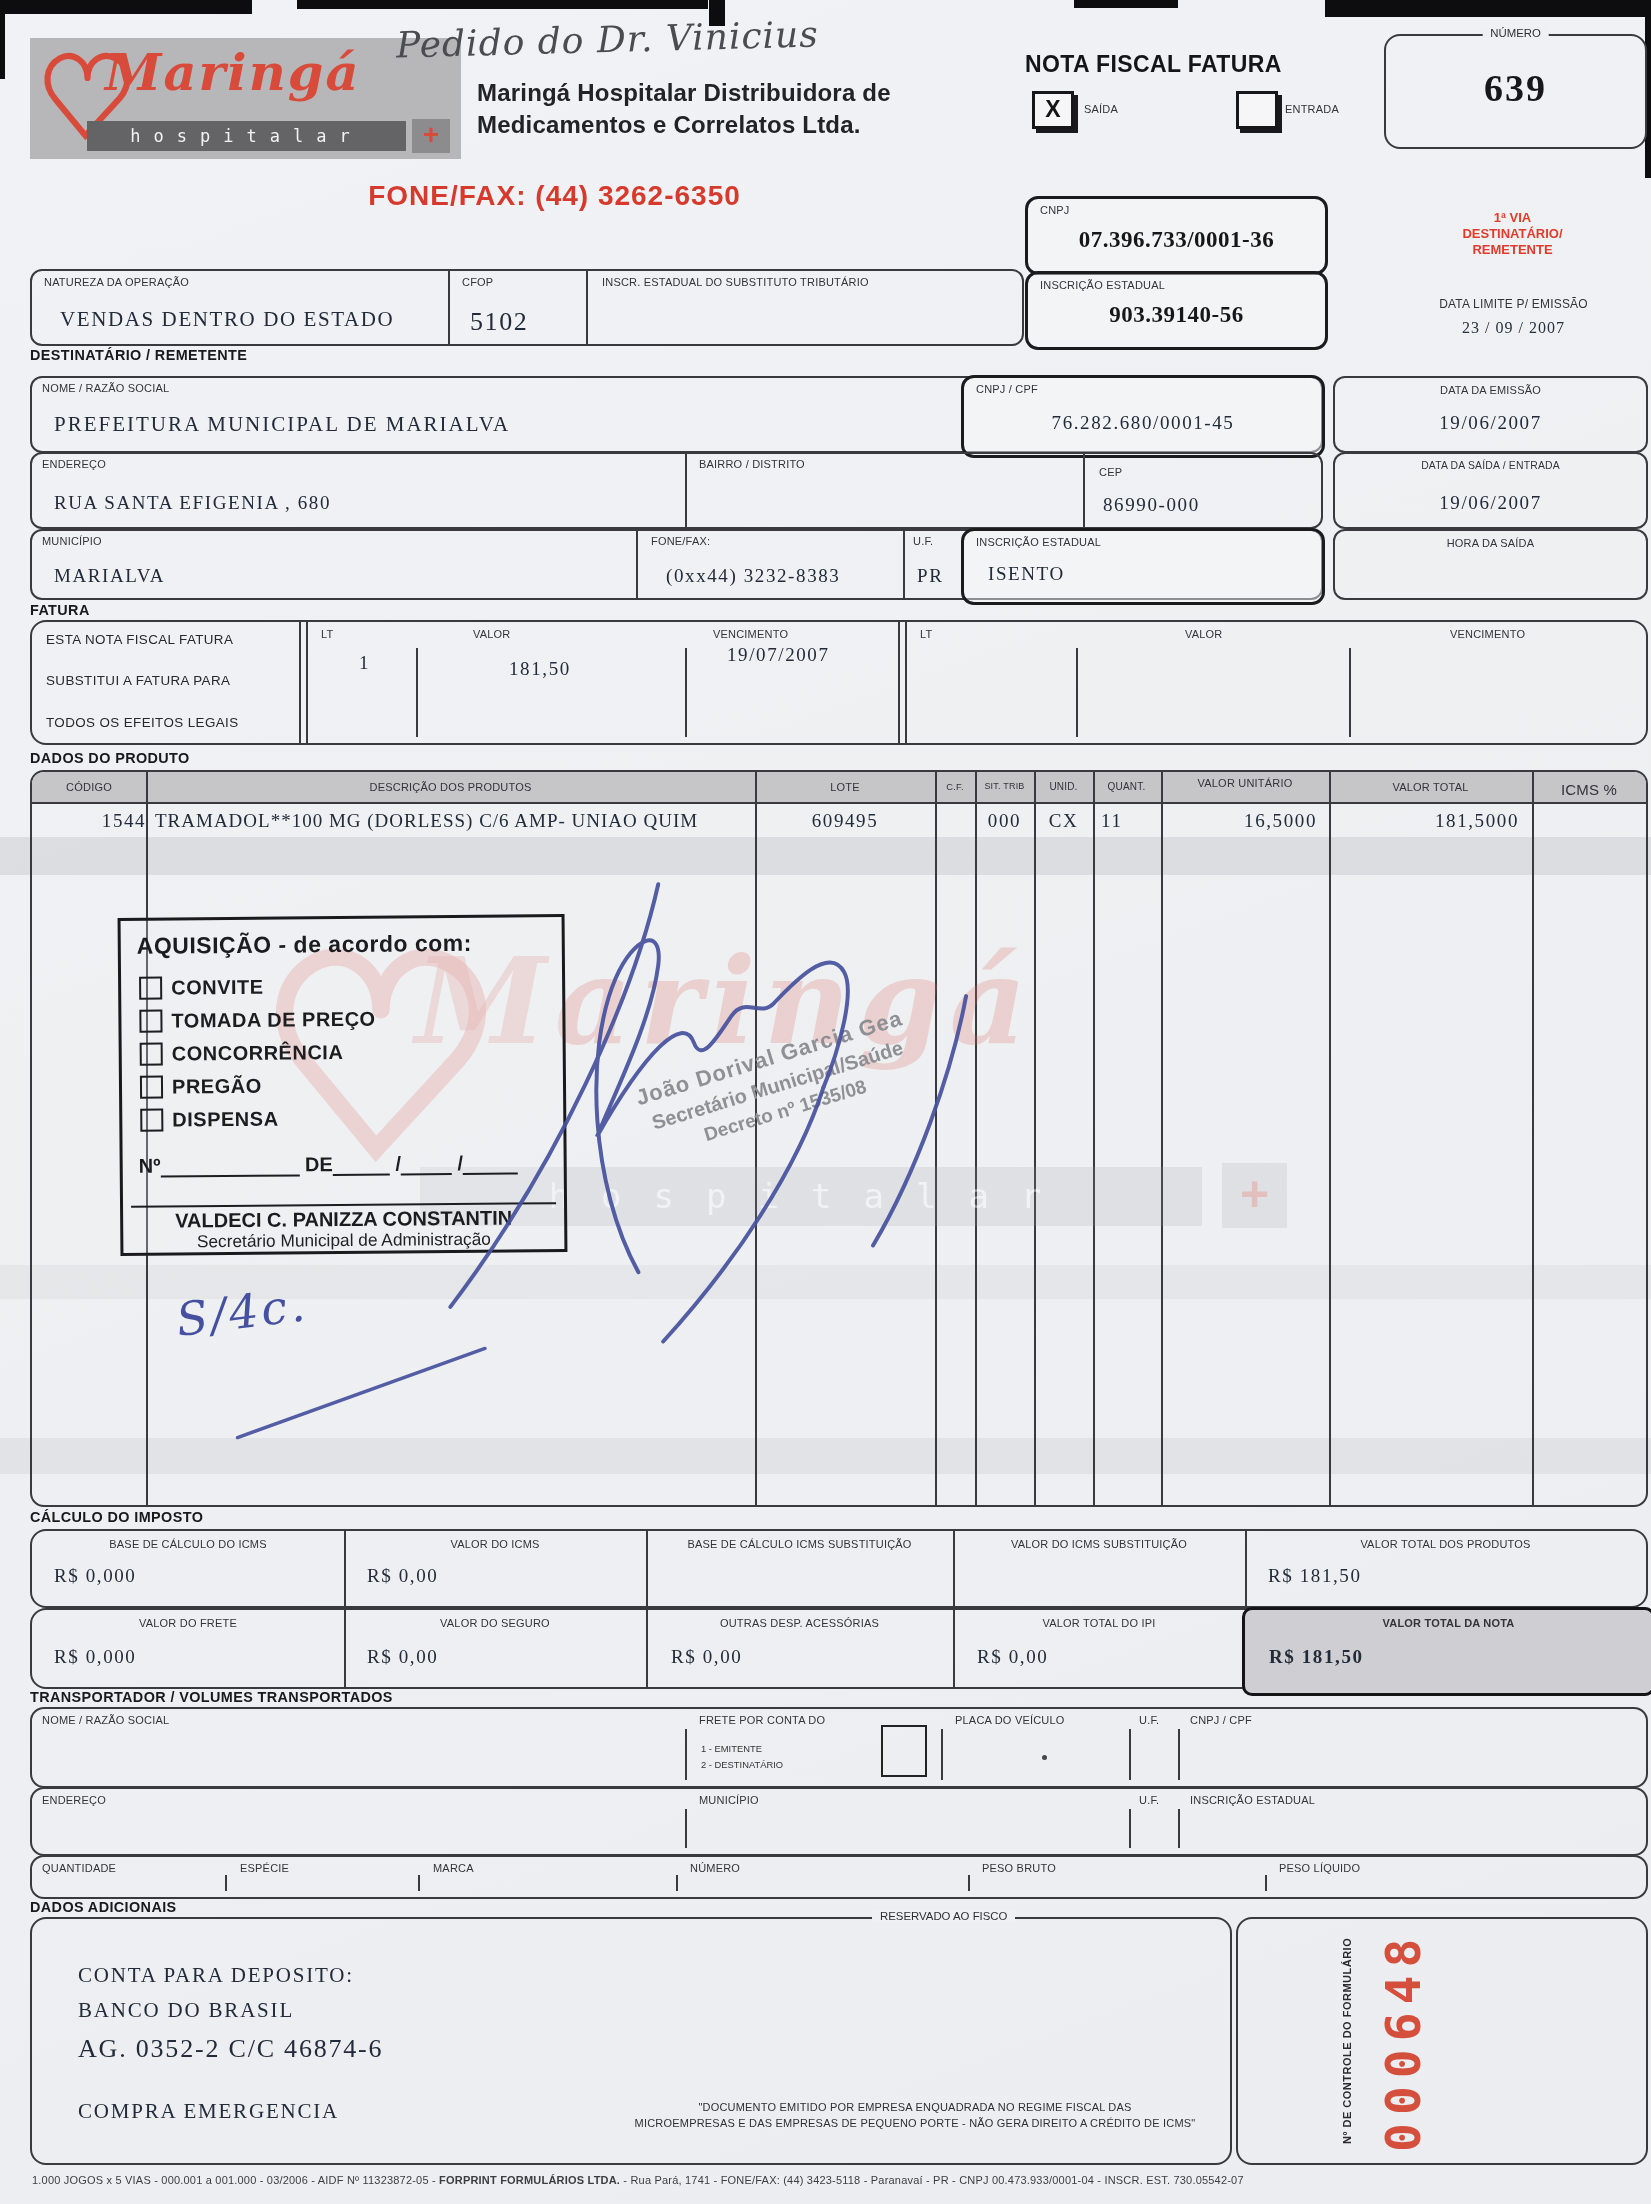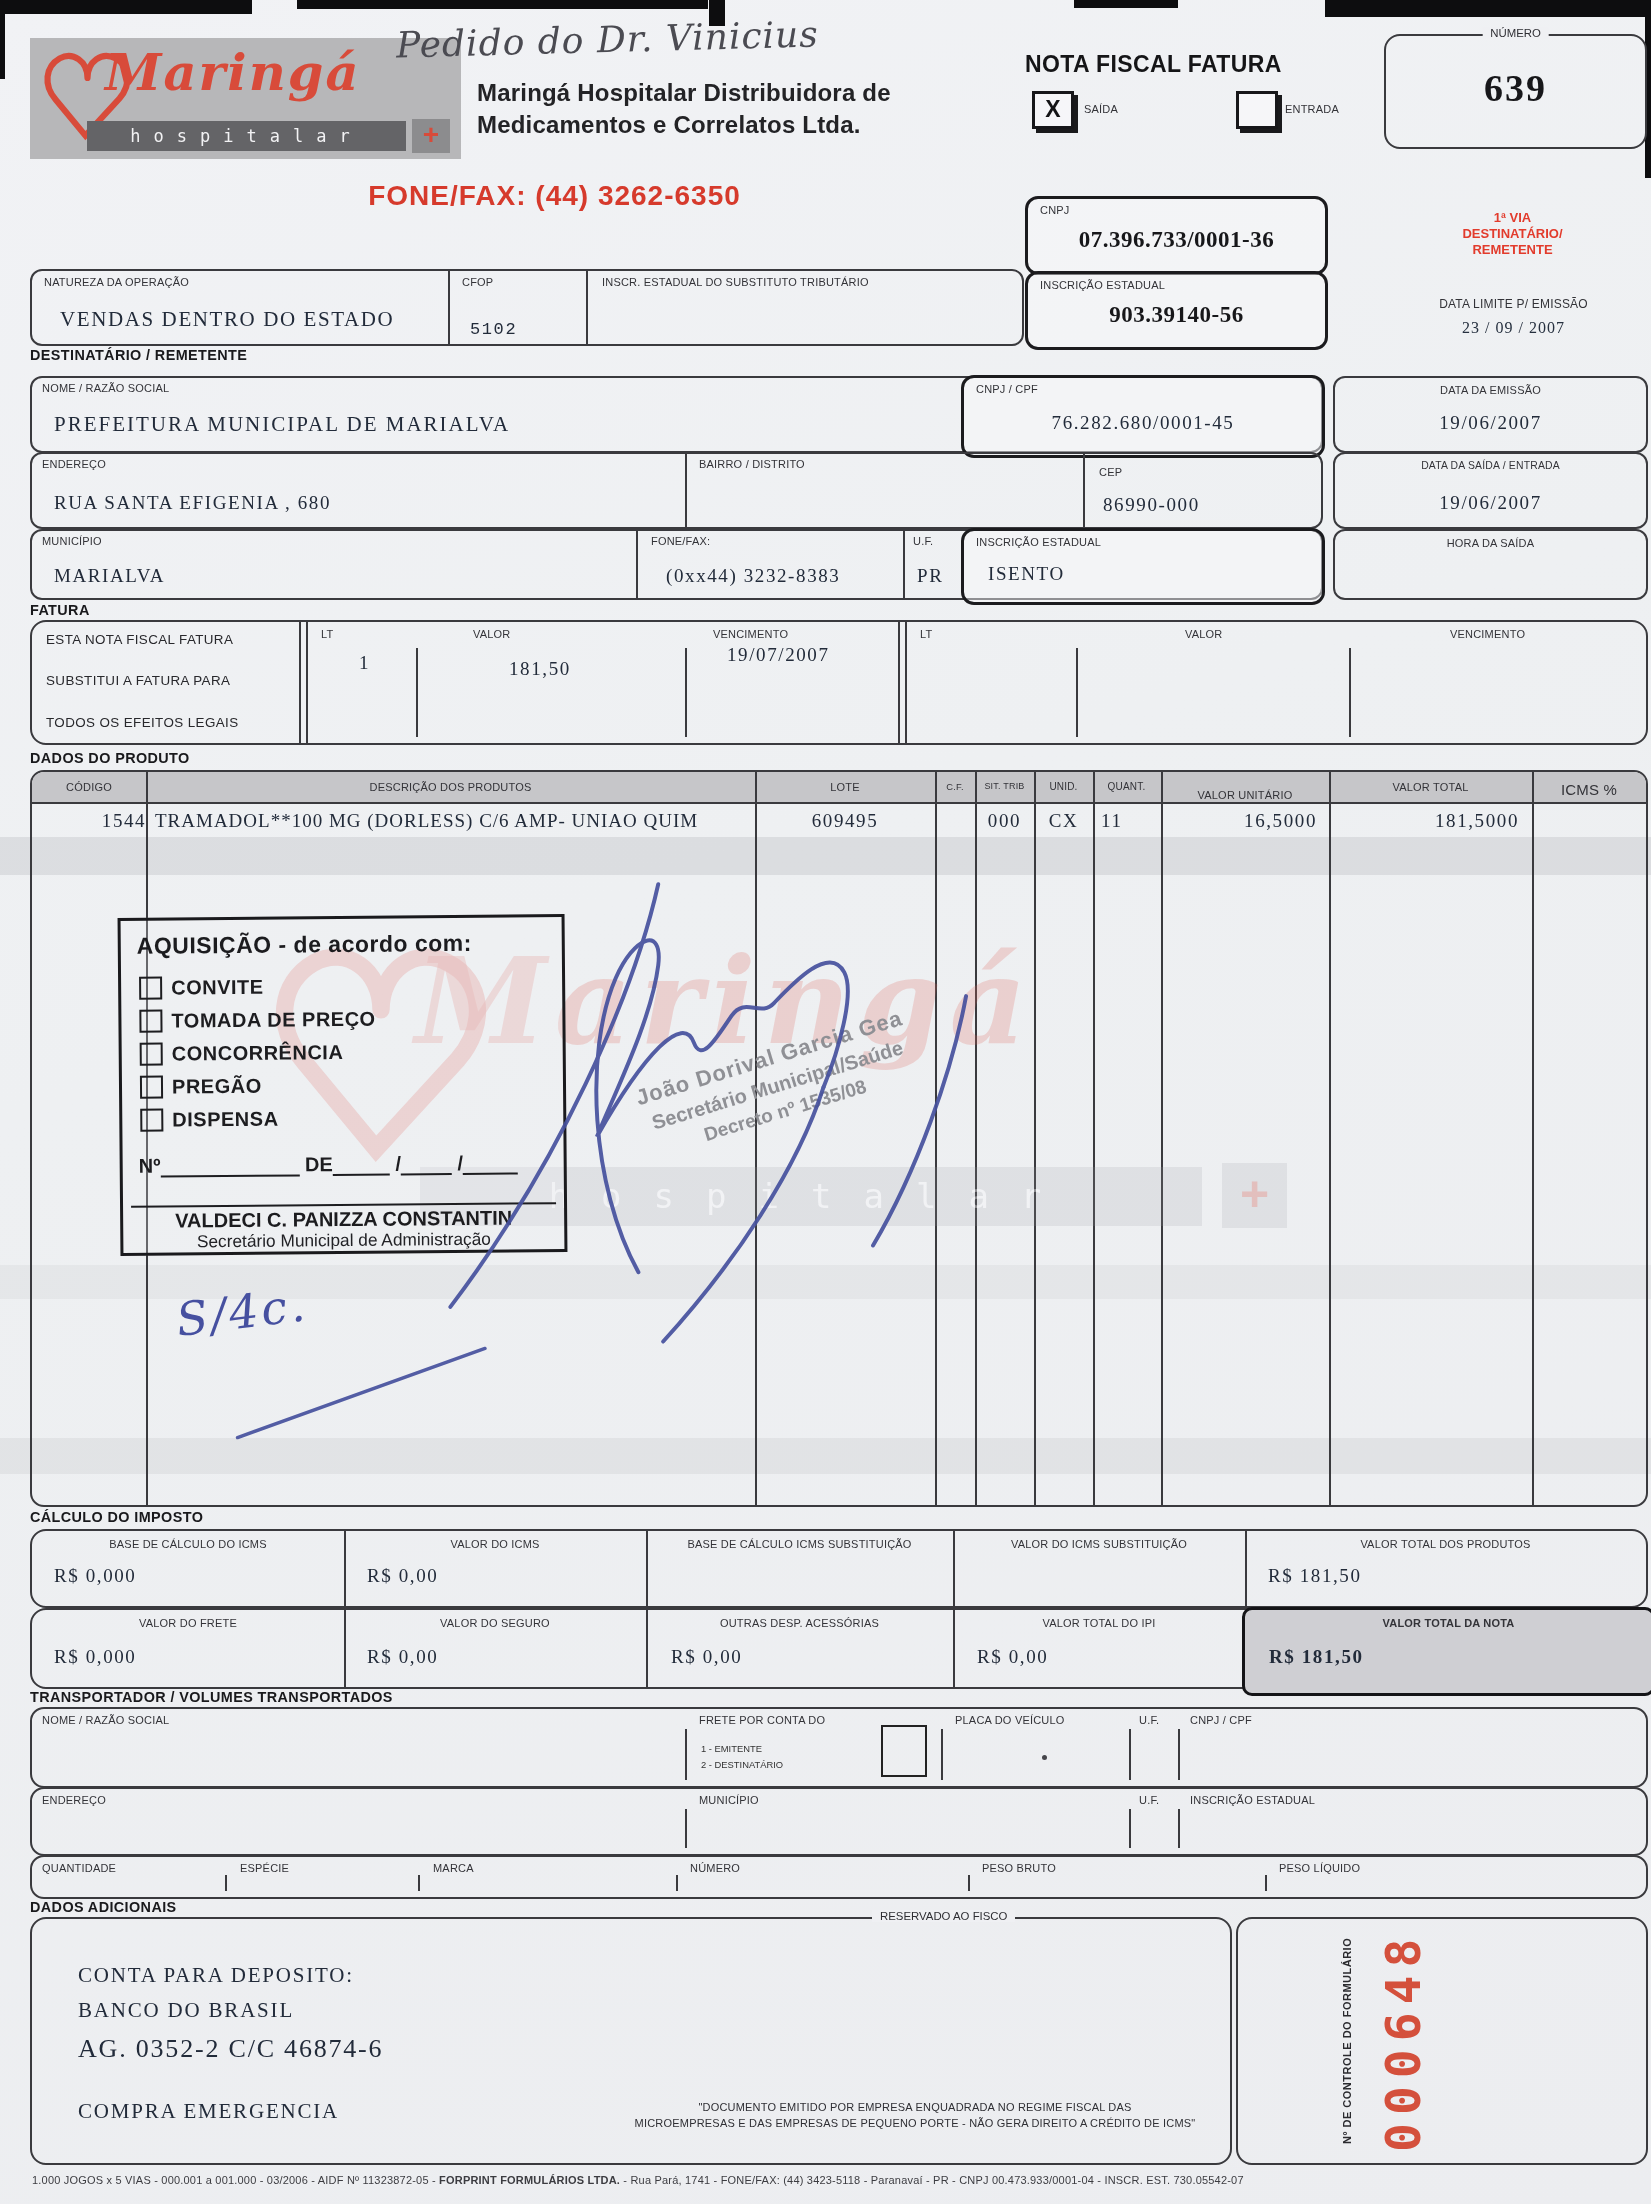--- a/index.html
+++ b/index.html
@@ -85,21 +85,21 @@
     <div>REMETENTE</div>
   </div>
   <div class="abs lbl" style="left:1384px;top:297px;width:259px;text-align:center;font-size:12px;">DATA LIMITE P/ EMISSÃO</div>
   <div class="abs" style="left:1384px;top:319px;width:259px;text-align:center;font-family:'Liberation Serif',serif;font-size:16px;color:#26303f;letter-spacing:1px;">23 / 09 / 2007</div>
 
   <div class="box" style="left:30px;top:269px;width:990px;height:73px;">
     <div class="abs lbl" style="left:12px;top:5px;">NATUREZA DA OPERAÇÃO</div>
     <div class="abs val" style="left:28px;top:36px;font-size:21px;">VENDAS DENTRO DO ESTADO</div>
     <div class="vline" style="left:416px;"></div>
     <div class="abs lbl" style="left:430px;top:5px;">CFOP</div>
-    <div class="abs val" style="left:438px;top:49px;font-size:17px;font-family:Liberation Mono, monospace;">5102</div>
+    <div class="abs val" style="left:438px;top:36px;font-size:26px;">5102</div>
     <div class="vline" style="left:554px;"></div>
     <div class="abs lbl" style="left:570px;top:5px;">INSCR. ESTADUAL DO SUBSTITUTO TRIBUTÁRIO</div>
   </div>
 
   <div class="sec" style="left:30px;top:347px;">DESTINATÁRIO / REMETENTE</div>
 
   <div class="box" style="left:30px;top:376px;width:1289px;height:73px;">
     <div class="abs lbl" style="left:10px;top:4px;">NOME / RAZÃO SOCIAL</div>
     <div class="abs val" style="left:22px;top:34px;font-size:21px;letter-spacing:2px;">PREFEITURA MUNICIPAL DE MARIALVA</div>
     <div class="box-heavy" style="left:929px;top:-3px;width:358px;height:77px;">
@@ -171,21 +171,21 @@
   <div class="sec" style="left:30px;top:750px;">DADOS DO PRODUTO</div>
   <div class="box" style="left:30px;top:770px;width:1614px;height:733px;border-radius:14px;overflow:hidden;">
     <div class="abs" style="left:0;right:0;top:0;height:30px;background:#c6c6c9;border-bottom:2px solid #3a3a3e;"></div>
     <div class="abs lbl" style="left:0;top:9px;width:114px;text-align:center;">CÓDIGO</div>
     <div class="abs lbl" style="left:114px;top:9px;width:609px;text-align:center;">DESCRIÇÃO DOS PRODUTOS</div>
     <div class="abs lbl" style="left:723px;top:9px;width:180px;text-align:center;">LOTE</div>
     <div class="abs lbl" style="left:903px;top:9px;width:40px;text-align:center;font-size:9.4px;">C.F.</div>
     <div class="abs lbl" style="left:943px;top:9px;width:59px;text-align:center;font-size:9px;">SIT. TRIB</div>
     <div class="abs lbl" style="left:1002px;top:9px;width:59px;text-align:center;font-size:10px;">UNID.</div>
     <div class="abs lbl" style="left:1061px;top:9px;width:67px;text-align:center;font-size:10px;">QUANT.</div>
-    <div class="abs lbl" style="left:1129px;top:17px;width:168px;text-align:center;">VALOR UNITÁRIO</div>
+    <div class="abs lbl" style="left:1129px;top:5px;width:168px;text-align:center;">VALOR UNITÁRIO</div>
     <div class="abs lbl" style="left:1297px;top:9px;width:203px;text-align:center;">VALOR TOTAL</div>
     <div class="abs lbl" style="left:1500px;top:9px;width:114px;text-align:center;font-size:15px;">ICMS %</div>
     <div class="vline" style="left:114px;"></div>
     <div class="vline" style="left:723px;"></div>
     <div class="vline" style="left:903px;"></div>
     <div class="vline" style="left:943px;"></div>
     <div class="vline" style="left:1002px;"></div>
     <div class="vline" style="left:1061px;"></div>
     <div class="vline" style="left:1129px;"></div>
     <div class="vline" style="left:1297px;"></div>

